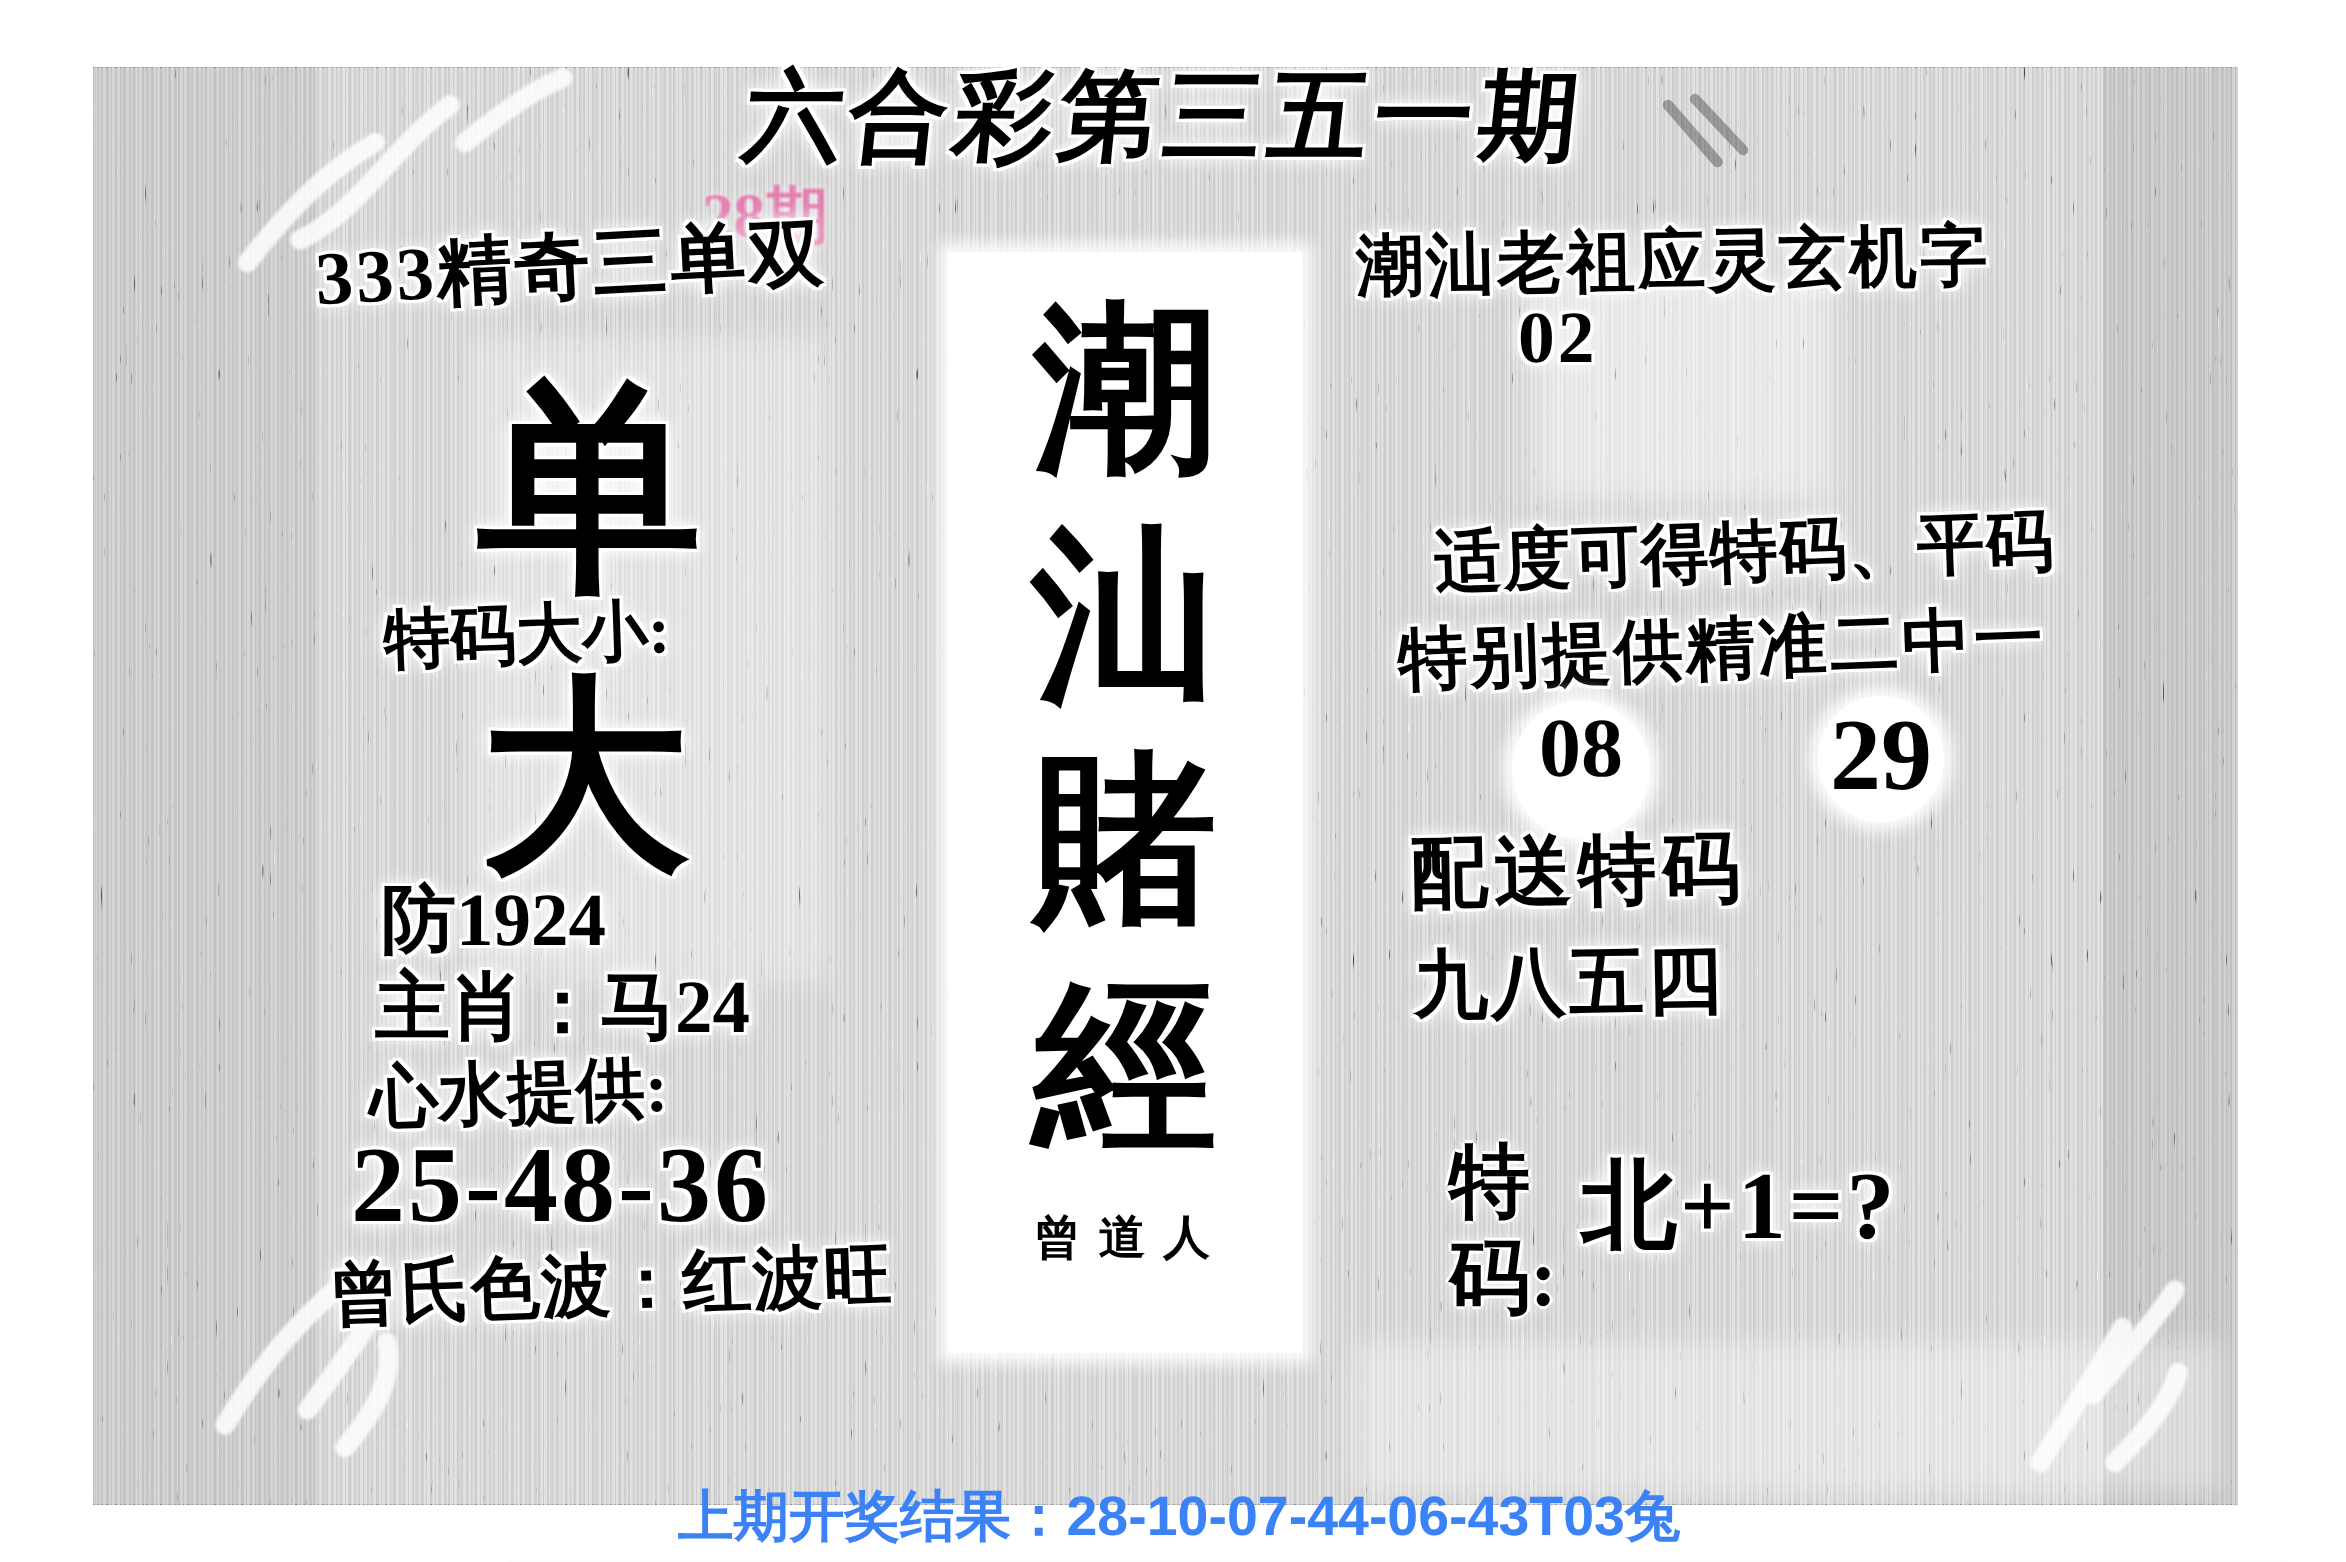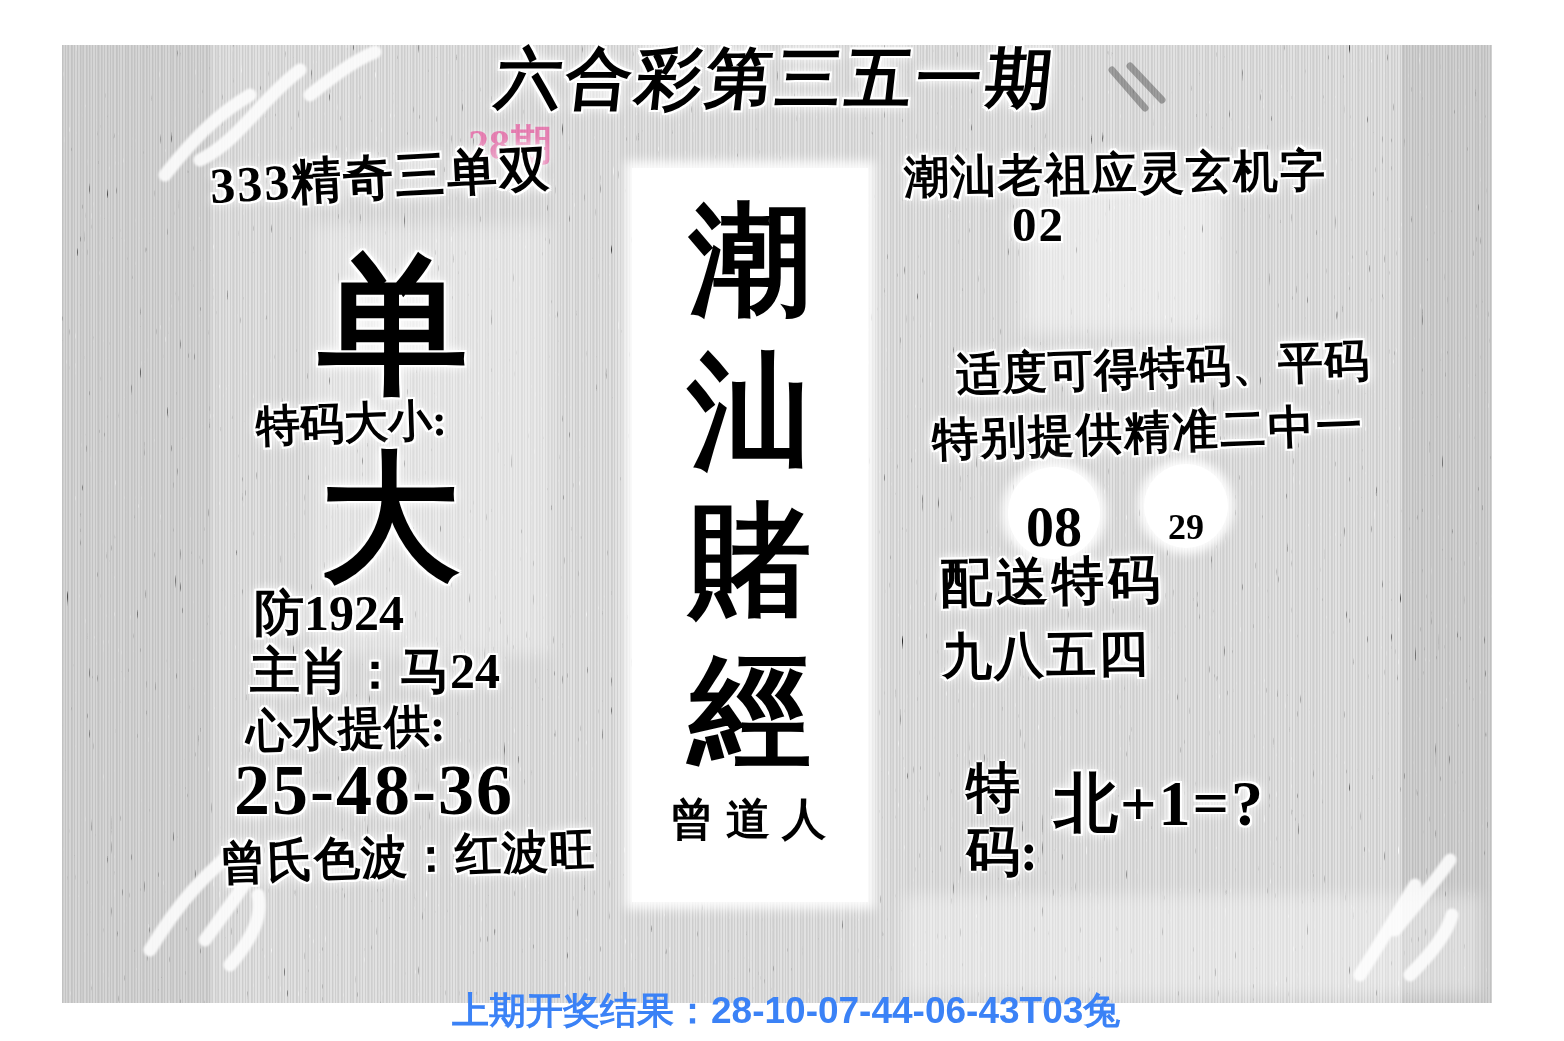--- a/index.html
+++ b/index.html
@@ -31,26 +31,26 @@
   .ghost-text{
     position:absolute;white-space:nowrap;font-weight:bold;color:#ec4899;opacity:.62;
     filter:blur(.7px);text-shadow:0 0 6px #fff;line-height:1;
   }
   
   .cbox{
     position:absolute;left:632px;top:168px;width:236px;height:734px;background:#fff;
     box-shadow:0 0 10px 7px rgba(255,255,255,.9);text-align:center;
   }
   .cbox .vchar{display:block;font-size:122px;line-height:150px;font-weight:bold;}
-  .cbox .sig{display:block;margin-top:4px;padding-left:8px;font-size:44px;
+  .cbox .sig{display:block;margin-top:18px;padding-left:8px;font-size:31px;
              letter-spacing:12px;font-weight:bold;}
   
   .ball{
     position:absolute;background:#fff;border-radius:50%;
-    display:flex;align-items:flex-end;justify-content:center;
+    display:flex;align-items:flex-start;justify-content:center;
     font-family:"Liberation Serif",serif;font-weight:bold;
     box-shadow:0 0 10px 6px rgba(255,255,255,.92);
   }
   
   .stack{position:absolute;left:966px;top:756px;}
   .stack .t2{display:block;font-size:54px;line-height:64px;font-weight:bold;
              text-shadow:2px 0 0 #fff,-2px 0 0 #fff,0 2px 0 #fff,0 -2px 0 #fff,0 0 10px #fff;}
   
   .footer-line{
     position:absolute;left:452px;top:986px;font-family:"Liberation Sans",sans-serif;
@@ -121,21 +121,21 @@
   </div>
 
   <div class="t" style="left:904px;top:152px;font-size:45px;letter-spacing:2px;transform:rotate(-1deg);">潮汕老祖应灵玄机字</div>
   <div class="t" style="left:1012px;top:200px;font-size:49px;letter-spacing:2px;">02</div>
   <div class="t" style="left:956px;top:346px;font-size:45px;letter-spacing:1px;transform:rotate(-2deg);">适度可得特码、平码</div>
   <div class="t" style="left:932px;top:410px;font-size:46px;letter-spacing:2px;transform:rotate(-2deg);">特别提供精准二中一</div>
 
   <div class="ball" style="left:1008px;top:467px;width:92px;height:92px;font-size:56px;">
     <span>08</span>
   </div>
-  <div class="ball" style="left:1144px;top:464px;width:84px;height:84px;font-size:36px;">
+  <div class="ball" style="left:1212px;top:464px;width:84px;height:84px;font-size:68px;">
     <span>29</span>
   </div>
 
   <div class="t" style="left:940px;top:556px;font-size:52px;letter-spacing:4px;transform:rotate(-1deg);">配送特码</div>
   <div class="t" style="left:942px;top:630px;font-size:50px;letter-spacing:2px;transform:rotate(-1deg);">九八五四</div>
 
   <div class="stack">
     <span class="t2">特</span>
     <span class="t2">码:</span>
   </div>

